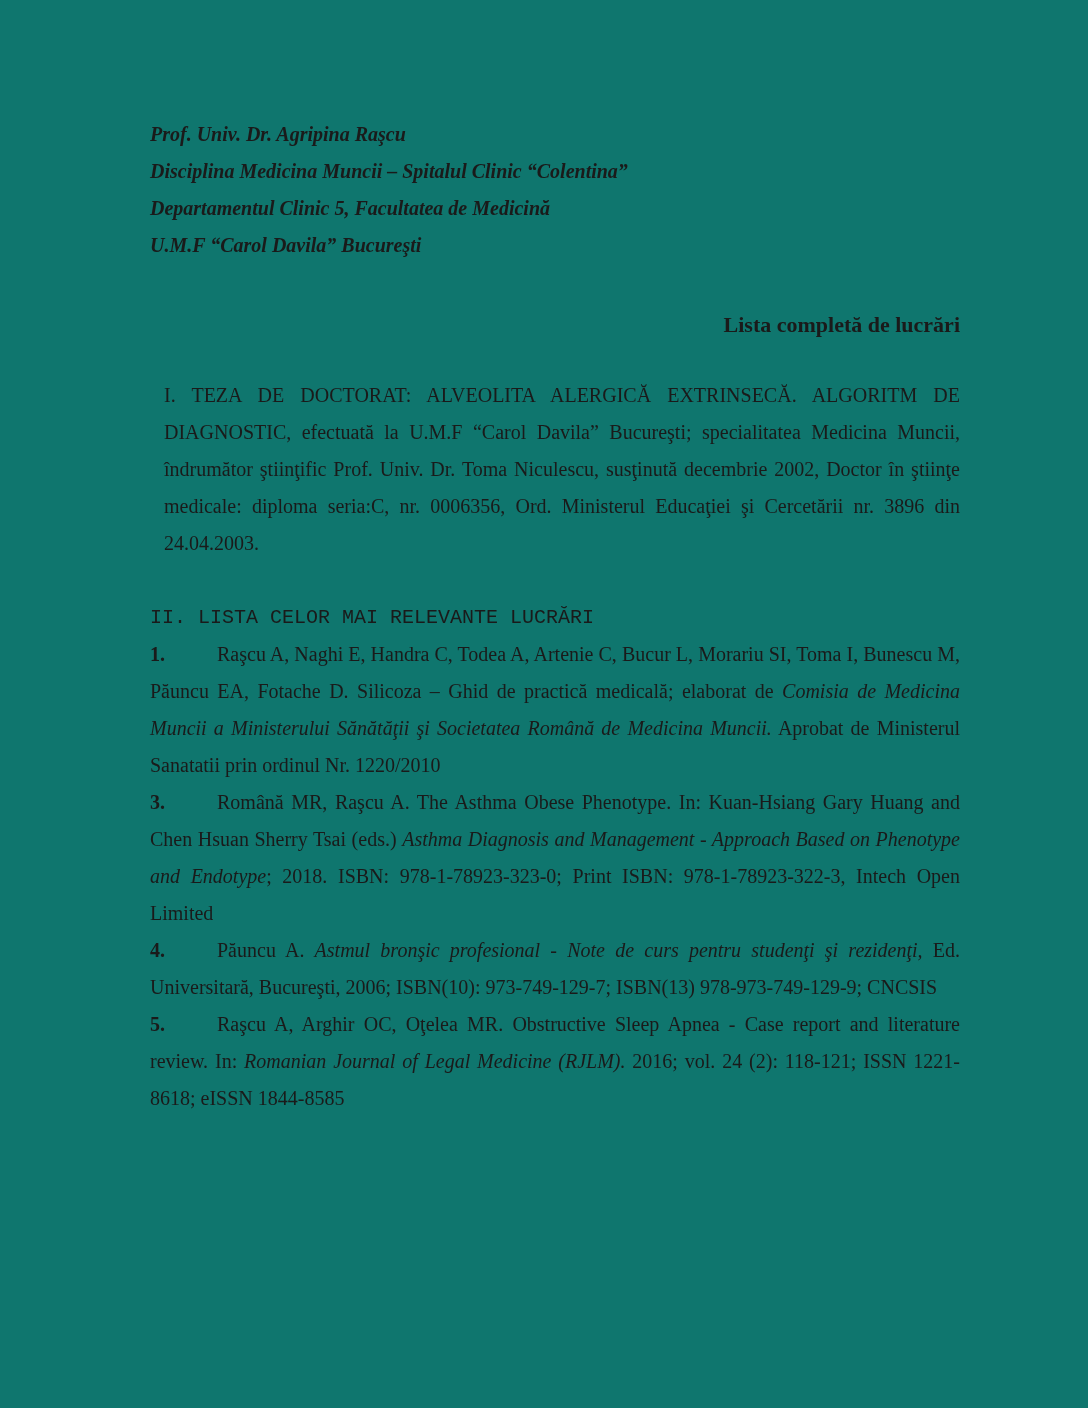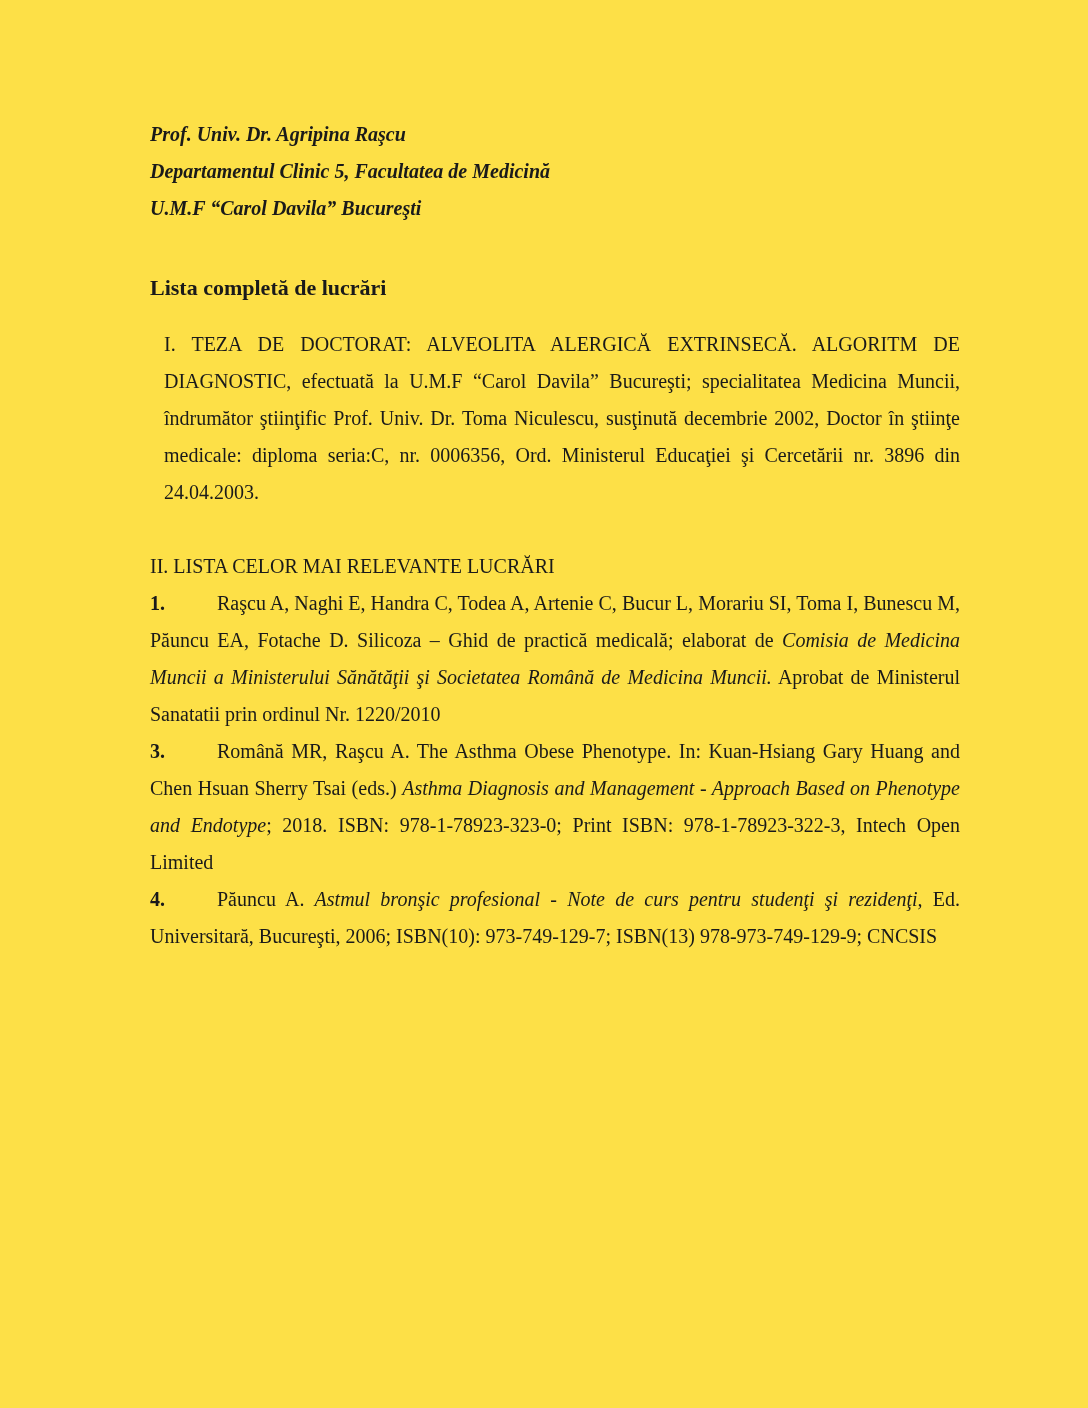--- a/index.html
+++ b/index.html
@@ -5,80 +5,83 @@
   html, body {
     margin: 0;
     padding: 0;
     background: #ffffff;
   }
   .page {
     position: relative;
     width: 1088px;
     height: 1408px;
     box-sizing: border-box;
-    background: #fde047;
+    background: #0f766e;
     padding: 116px 128px 0 150px;
     font-family: "Liberation Serif", "DejaVu Serif", serif;
     font-size: 20px;
     color: #1a1a1a;
     overflow: hidden;
   }
   .header p {
     margin: 0;
     line-height: 37px;
     font-weight: bold;
     font-style: italic;
     text-align: left;
   }
   .doc-title {
-    margin: 42px 0 20px 0;
+    margin: 42px 0 34px 0;
     font-size: 22px;
     font-weight: bold;
-    text-align: left;
+    text-align: right;
     line-height: 37px;
   }
   p.body {
     margin: 0;
     line-height: 37px;
     text-align: justify;
   }
   p.para1 {
     margin-bottom: 37px;
     margin-left: 14px;
   }
   p.heading2 {
     text-align: left;
+    font-family: Liberation Mono, monospace;
   }
   .num {
     display: inline-block;
     width: 67px;
     font-weight: bold;
   }
   .it {
     font-style: italic;
   }
 </style>
 </head>
 <body>
 
 <div class="page">
 
   <div class="header">
     <p>Prof. Univ. Dr. Agripina Raşcu</p>
+    <p>Disciplina Medicina Muncii – Spitalul Clinic “Colentina”</p>
     <p>Departamentul Clinic 5, Facultatea de Medicină</p>
     <p>U.M.F “Carol Davila” Bucureşti</p>
   </div>
 
   <h1 class="doc-title">Lista completă de lucrări</h1>
 
   <p class="body para1">I. TEZA DE DOCTORAT: ALVEOLITA ALERGICĂ EXTRINSECĂ. ALGORITM DE DIAGNOSTIC, efectuată la U.M.F “Carol Davila” Bucureşti; specialitatea Medicina Muncii, îndrumător ştiinţific Prof. Univ. Dr. Toma Niculescu, susţinută decembrie 2002, Doctor în ştiinţe medicale: diploma seria:C, nr. 0006356, Ord. Ministerul Educaţiei şi Cercetării nr. 3896 din 24.04.2003.</p>
 
   <p class="body heading2">II. LISTA CELOR MAI RELEVANTE LUCRĂRI</p>
 
   <p class="body item"><span class="num">1.</span><span>Raşcu A, Naghi E, Handra C, Todea A, Artenie C, Bucur L, Morariu SI, Toma I, Bunescu M, Păuncu EA, Fotache D. Silicoza – Ghid de practică medicală; elaborat de </span><span class="it">Comisia de Medicina Muncii a Ministerului Sănătăţii şi Societatea Română de Medicina Muncii.</span><span> Aprobat de Ministerul Sanatatii prin ordinul Nr. 1220/2010</span></p>
 
 
   <p class="body item"><span class="num">3.</span><span>Română MR, Raşcu A. The Asthma Obese Phenotype. In: Kuan-Hsiang Gary Huang and Chen Hsuan Sherry Tsai (eds.) </span><span class="it">Asthma Diagnosis and Management - Approach Based on Phenotype and Endotype</span><span>; 2018. ISBN: 978-1-78923-323-0; Print ISBN: 978-1-78923-322-3, Intech Open Limited</span></p>
 
   <p class="body item"><span class="num">4.</span><span>Păuncu A. </span><span class="it">Astmul bronşic profesional - Note de curs pentru studenţi şi rezidenţi,</span><span> Ed. Universitară, Bucureşti, 2006; ISBN(10): 973-749-129-7; ISBN(13) 978-973-749-129-9; CNCSIS</span></p>
 
+  <p class="body item"><span class="num">5.</span><span>Raşcu A, Arghir OC, Oţelea MR. Obstructive Sleep Apnea - Case report and literature review. In: </span><span class="it">Romanian Journal of Legal Medicine (RJLM).</span><span> 2016; vol. 24 (2): 118-121; ISSN 1221-8618; eISSN 1844-8585</span></p>
 
 </div>
 
 </body></html>

